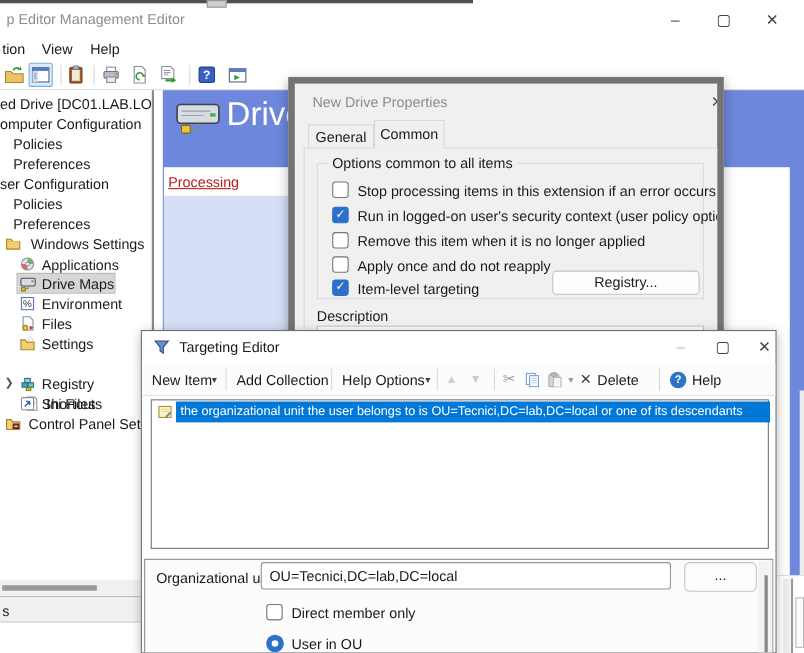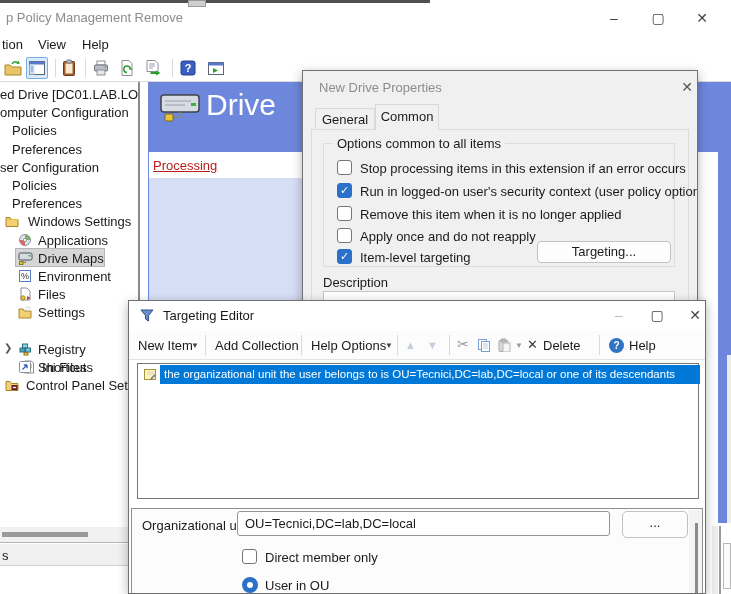--- a/index.html
+++ b/index.html
@@ -10,40 +10,40 @@
   .gray{color:#8c8c8c;}
   .wbtn{font-size:14px;color:#444;text-align:center;line-height:20px;width:24px;height:20px;}
   .sepv{width:1px;background:#d9d9d9;}
   .cb{width:15px;height:15px;border:1px solid #767676;border-radius:3px;background:#fff;box-sizing:border-box;}
   .cb.on{background:#2b70c9;border-color:#2b70c9;}
   .cb.on::after{content:"✓";display:block;color:#fff;font-size:11px;line-height:13px;text-align:center;}
   .radio{width:16px;height:16px;border-radius:50%;background:#2b70c9;}
   .radio::after{content:"";position:absolute;left:5px;top:5px;width:6px;height:6px;border-radius:50%;background:#fff;}
   .btn{background:#fdfdfd;border:1px solid #c2c2c2;border-radius:4px;font-size:13px;color:#1a1a1a;
        text-align:center;box-sizing:border-box;}
-  .dlg{background:#f0f0f0;border:1px solid #737373;box-shadow:0 3px 10px rgba(0,0,0,.3);box-sizing:border-box;margin-left:40px;}
+  .dlg{background:#f0f0f0;border:6px solid #737373;box-shadow:0 3px 10px rgba(0,0,0,.3);box-sizing:border-box;}
   .tbico{width:20px;height:20px;display:flex;align-items:center;justify-content:center;}
   .tbico.active{background:#dcebfb;border:1px solid #77aee4;border-radius:2px;box-sizing:content-box;}
   .link{color:#b91c1c;text-decoration:underline;}
   .tree-row{height:18px;font-size:13px;white-space:nowrap;}
   .tree-sel{background:#d6d6d6;outline:1px solid #b5b5b5;}
   .arrow-dis{color:#c3cede;font-size:11px;}
   .ddarrow{color:#444;font-size:8px;}
   .hl{background:#0078d7;color:#fff;font-size:11.5px;line-height:19px;padding-left:4px;overflow:hidden;white-space:nowrap;}
   svg{display:block;}
 </style>
 </head>
 <body>
 
 <div id="root">
 
   <div class="abs" style="left:0;top:0;width:430px;height:3px;background:#4f4f4f;"></div>
   <div class="abs" style="left:188px;top:0;width:18px;height:7px;background:#cfcfcf;border:1px solid #9a9a9a;box-sizing:border-box;"></div>
 
-  <div class="abs t13 gray" style="left:6px;top:10px;">p Policy Management Remove</div>
+  <div class="abs t13 gray" style="left:6px;top:10px;">p Editor Management Editor</div>
   <div class="abs wbtn" style="left:602px;top:8px;">–</div>
   <div class="abs wbtn" style="left:646px;top:8px;">▢</div>
   <div class="abs wbtn" style="left:690px;top:8px;">✕</div>
 
   <div class="abs t13" style="left:2px;top:37px;">tion</div>
   <div class="abs t13" style="left:38px;top:37px;">View</div>
   <div class="abs t13" style="left:82px;top:37px;">Help</div>
 
   <div class="abs" style="left:0;top:54px;width:731px;height:28px;border-bottom:1px solid #dcdcdc;box-sizing:border-box;">
     <div class="abs tbico" style="left:3px;top:4px;">
@@ -278,21 +278,21 @@
         <div class="abs t13" style="left: 57px; top: 90px;">Stop processing items in this extension if an error occurs</div>
         <div class="abs cb on" style="left: 34px; top: 112px;"></div>
         <div class="abs t13" style="left: 57px; top: 113px;">Run in logged-on user's security context (user policy option)</div>
         <div class="abs cb" style="left: 34px; top: 135px;"></div>
         <div class="abs t13" style="left: 57px; top: 136px;">Remove this item when it is no longer applied</div>
         <div class="abs cb" style="left: 34px; top: 157px;"></div>
         <div class="abs t13" style="left: 57px; top: 158px;">Apply once and do not reapply</div>
         <div class="abs cb on" style="left: 34px; top: 178px;"></div>
         <div class="abs t13" style="left: 57px; top: 179px;">Item-level targeting</div>
       </div>
-    <div class="abs btn" style="left:234px;top:170px;width:134px;height:22px;line-height:20px;">Targeting...</div>
+    <div class="abs btn" style="left:234px;top:170px;width:134px;height:22px;line-height:20px;">Registry...</div>
     <div class="abs t13" style="left:20px;top:204px;">Description</div>
     <div class="abs" style="left:20px;top:220px;width:352px;height:45px;background:#fff;border:1px solid #c6c6c6;box-sizing:border-box;"></div>
   </div>
 
   <div class="abs" style="left:128px;top:300px;width:578px;height:294px;background:#fff;border:1px solid #707070;box-shadow:0 3px 10px rgba(0,0,0,.3);box-sizing:border-box;overflow:hidden;z-index:20;">
 
     <div class="abs" style="left:10px;top:7px;">
         <svg width="16" height="16">
           <path d="M2 2h12l-4.5 5.5V13l-3-2V7.5z" fill="#6f8fc9" stroke="#2a4d8f"></path>
         </svg>

